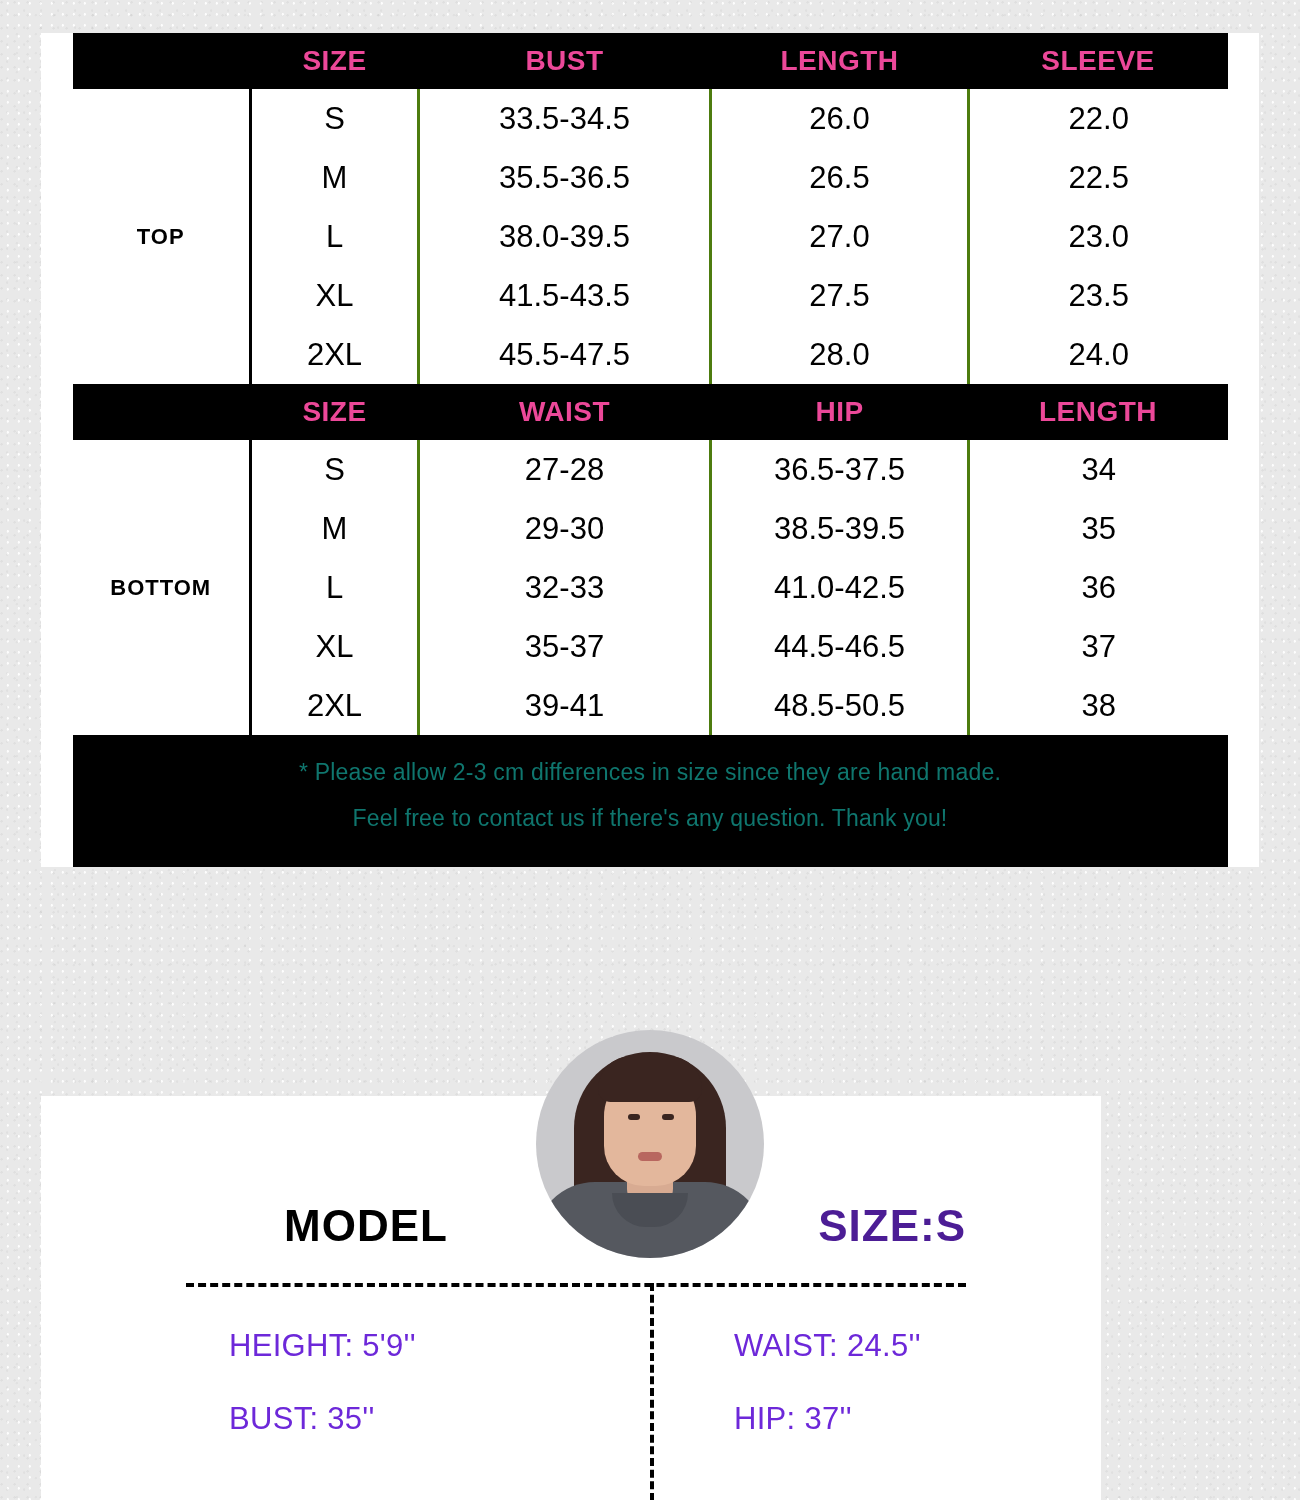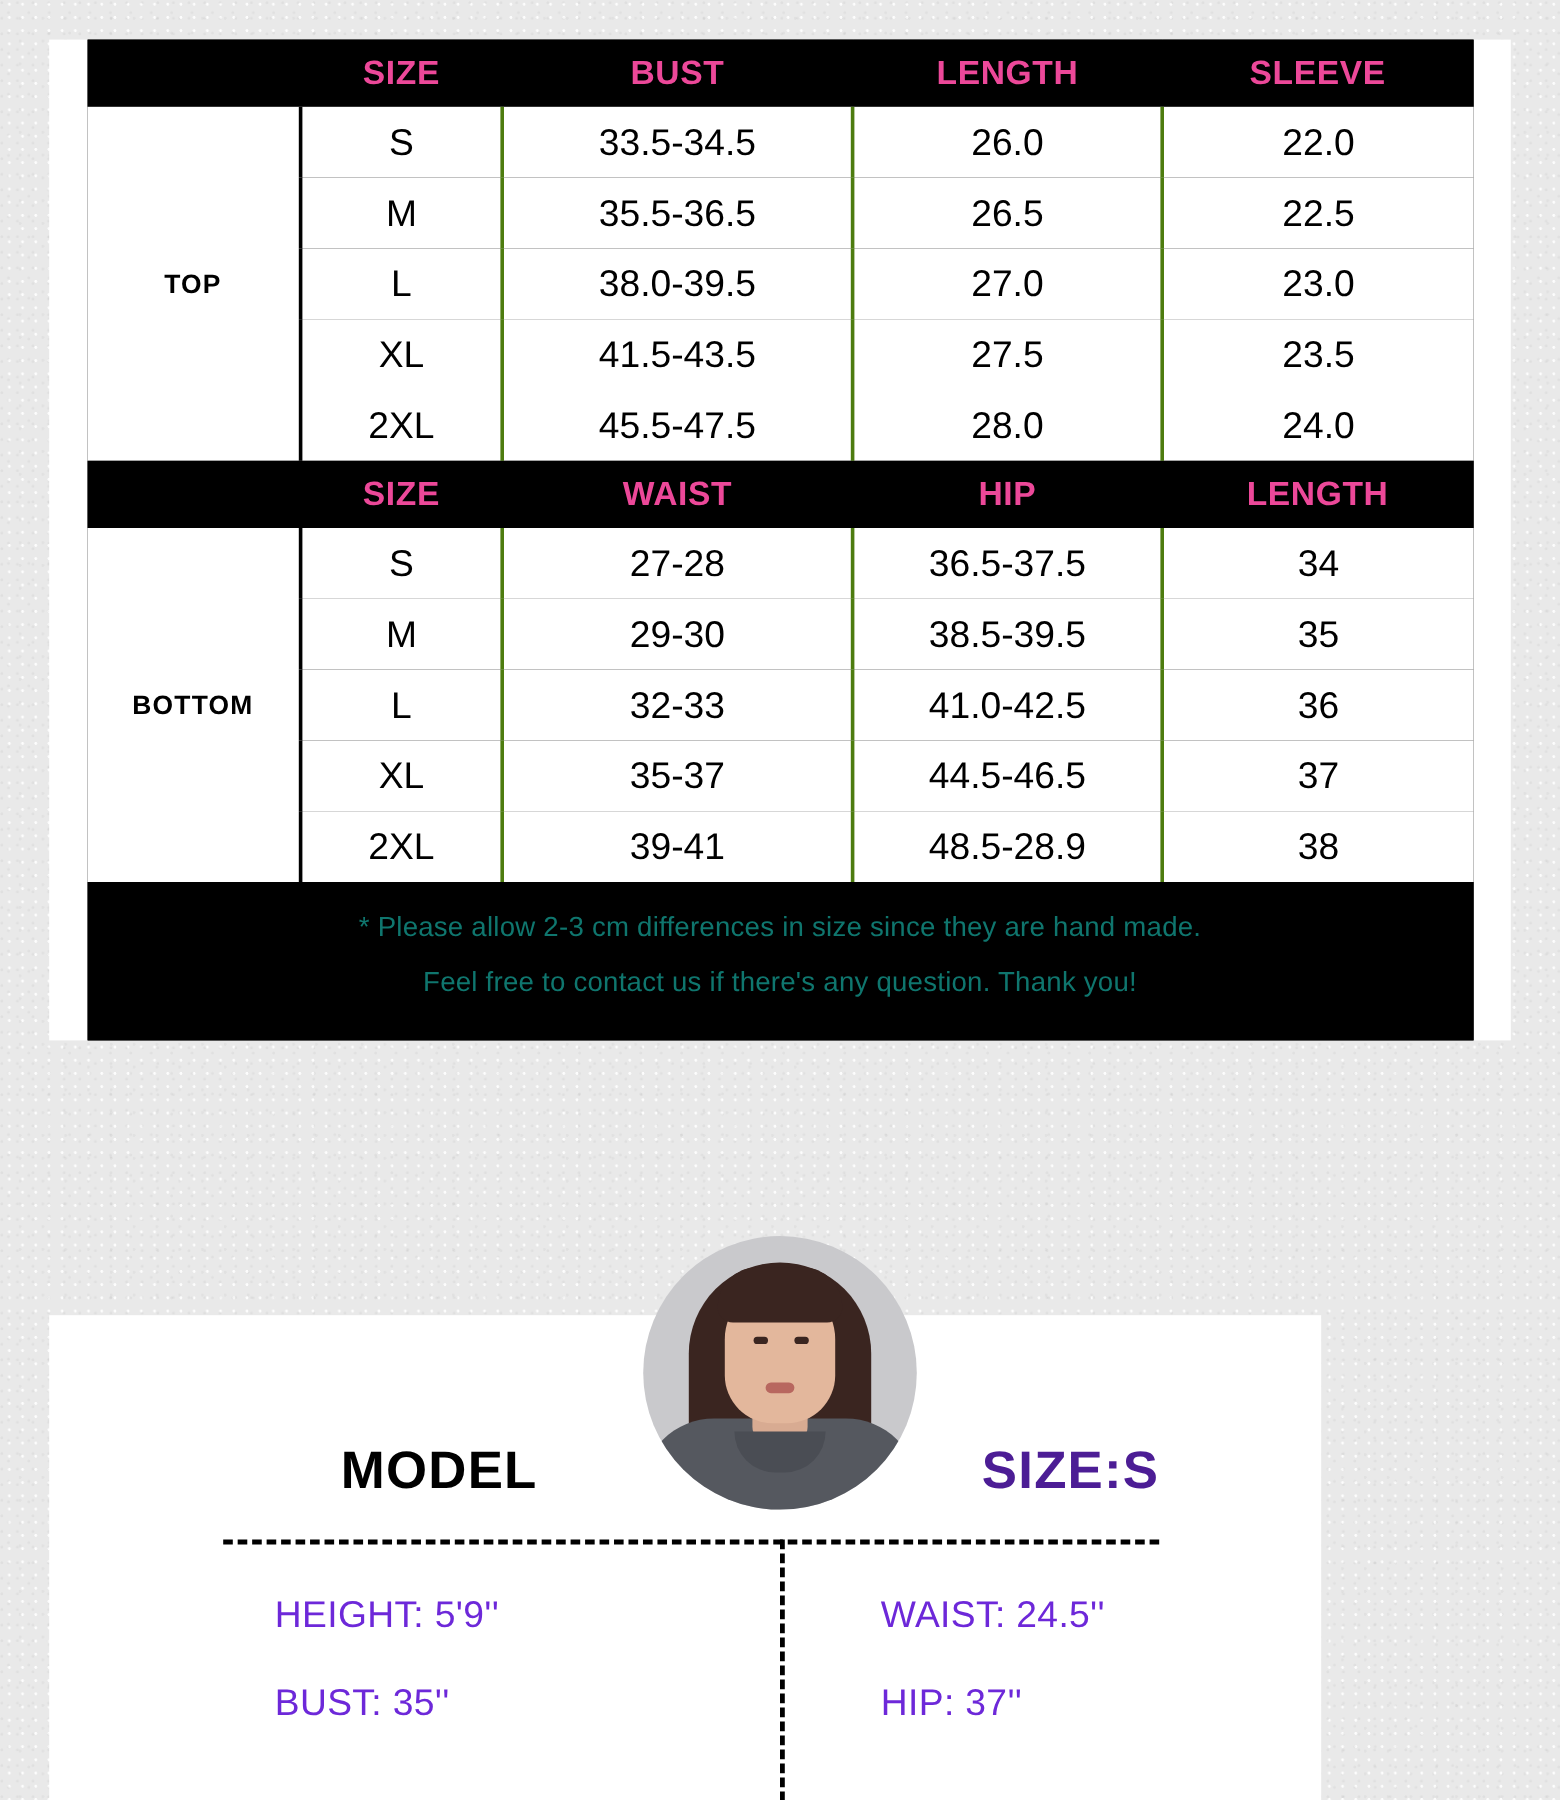--- a/index.html
+++ b/index.html
@@ -375,21 +375,21 @@
         </tr>
         <tr class="body-row">
           <td class="first-data">XL</td>
           <td>35-37</td>
           <td>44.5-46.5</td>
           <td class="last">37</td>
         </tr>
         <tr class="body-row">
           <td class="first-data">2XL</td>
           <td>39-41</td>
-          <td>48.5-28.9</td>
+          <td>48.5-50.5</td>
           <td class="last">38</td>
         </tr>
       </tbody>
         </table>
 
       <div class="note-block">
         <div class="note-line">* Please allow 2-3 cm differences in size since they are hand made.</div>
         <div class="note-line">Feel free to contact us if there's any question. Thank you!</div>
       </div>
     </div>

